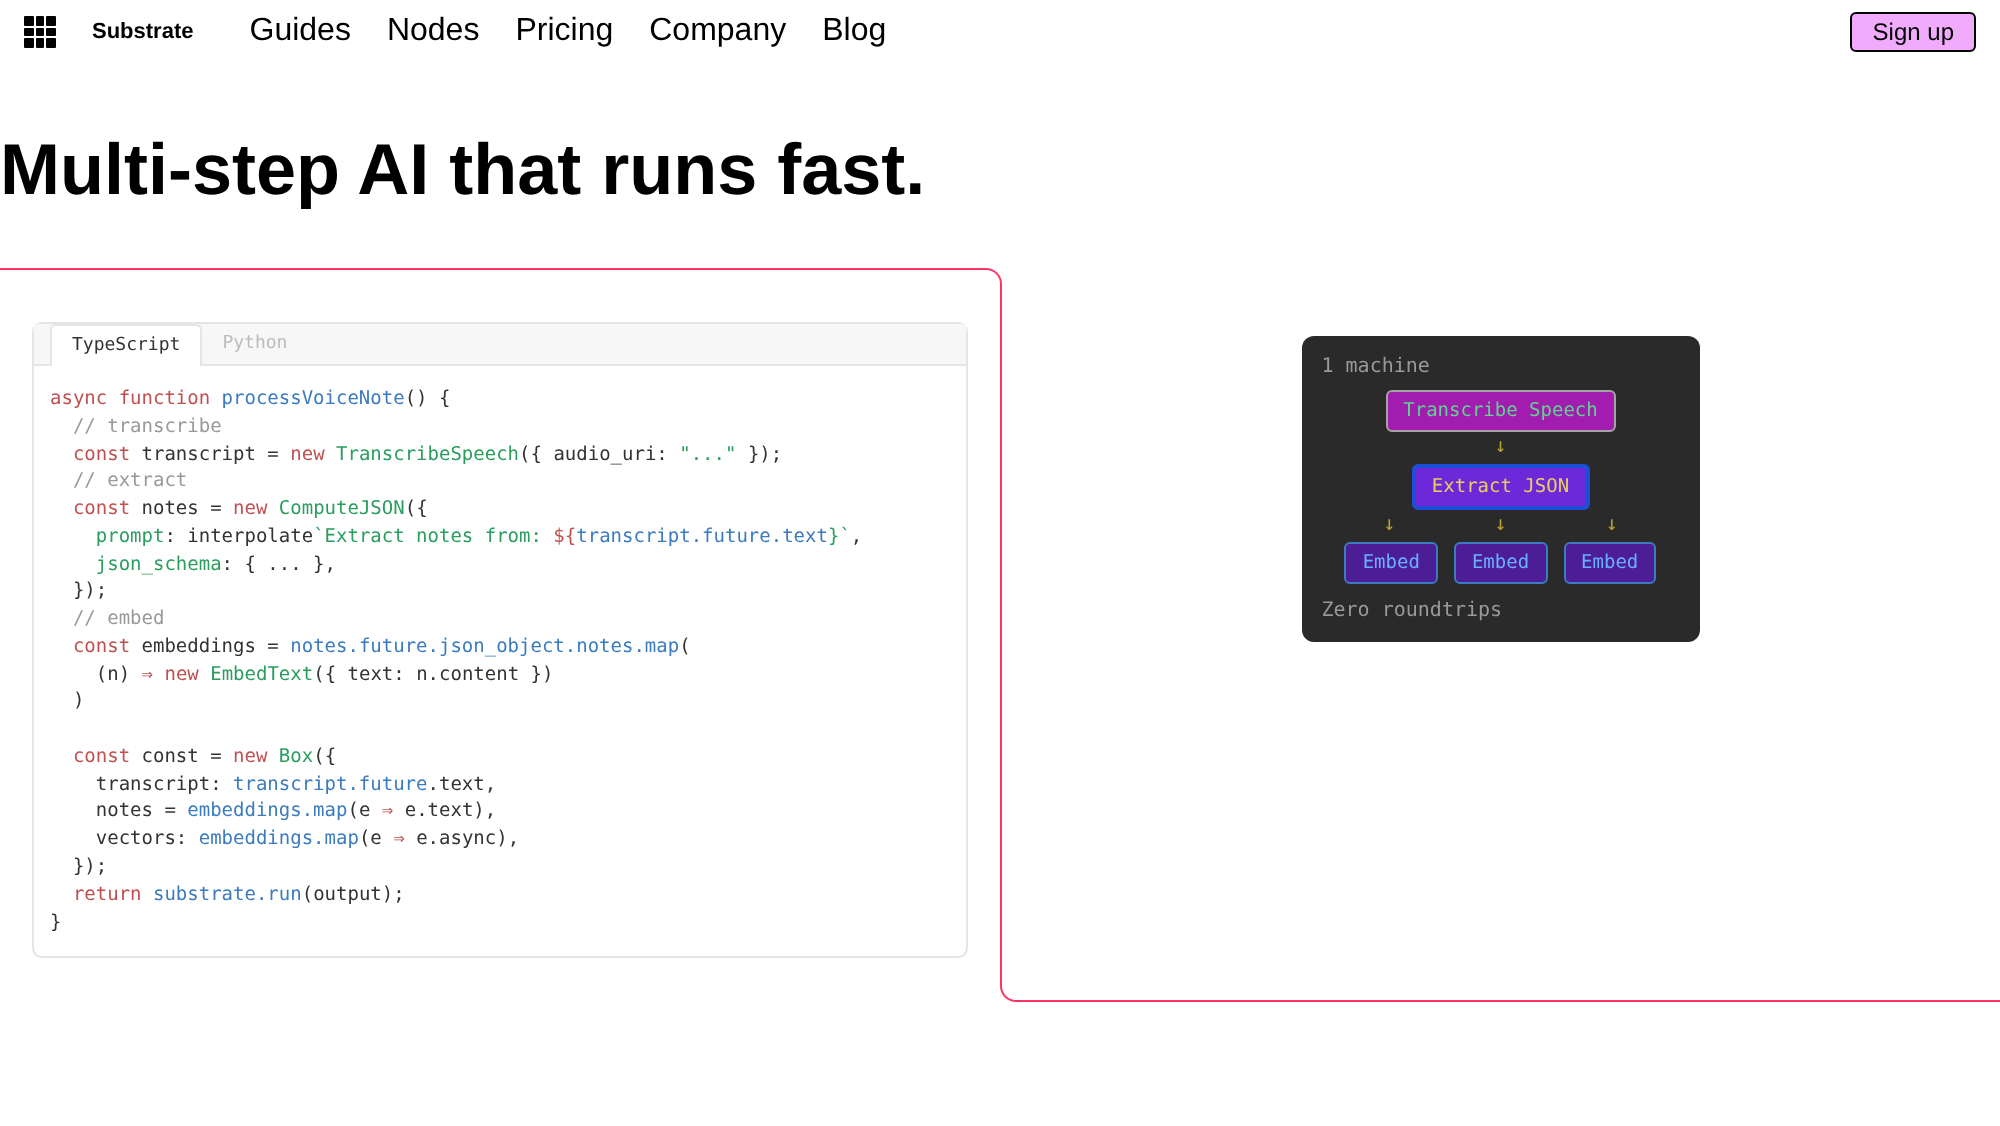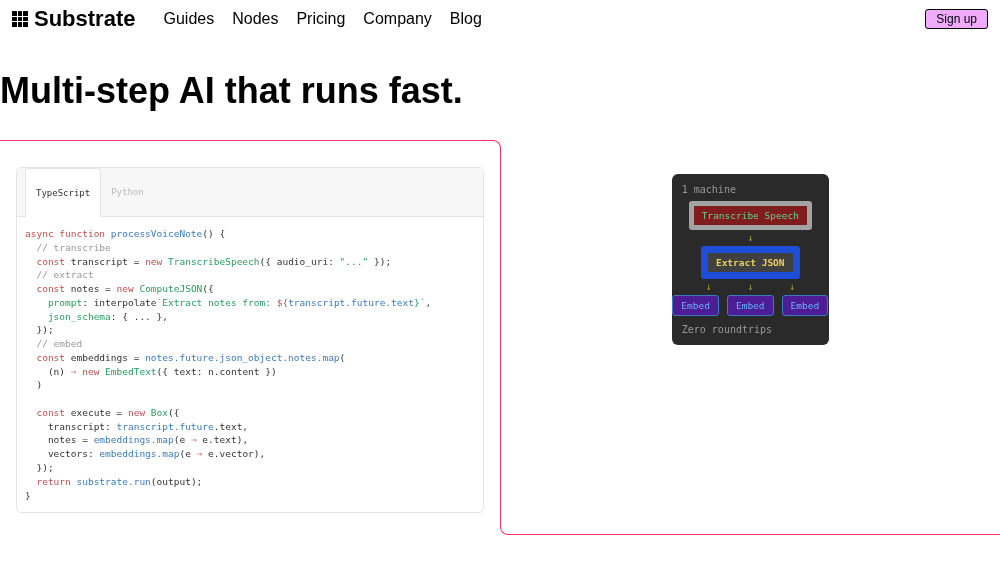--- a/index.html
+++ b/index.html
@@ -1,53 +1,53 @@
 <!DOCTYPE html>
 <html><head>
   <meta charset="utf-8">
   <style>
     * { margin: 0; padding: 0; box-sizing: border-box; }
     body { font-family: -apple-system, BlinkMacSystemFont, "Segoe UI", Helvetica, Arial, sans-serif; background: #fff; width: 1000px; height: 563px; overflow: hidden; }
     
     nav { display: flex; align-items: center; padding: 6px 12px; }
-    .logo { display: flex; align-items: center; gap: 6px; font-weight: 700; font-size: 22px; }
+    .logo { display: flex; align-items: center; gap: 18px; font-weight: 700; font-size: 11px; }
     .logo-icon { width: 16px; height: 16px; display: grid; grid-template-columns: repeat(3, 1fr); grid-template-rows: repeat(3, 1fr); gap: 1px; }
     .logo-icon span { background: #000; border-radius: 0.5px; }
     .nav-links { display: flex; gap: 18px; margin-left: 28px; font-size: 16px; }
     .nav-links a { text-decoration: none; color: #000; }
     .signup-top { margin-left: auto; border: 1px solid #000; padding: 2px 10px; font-size: 12px; border-radius: 3px; background: #f0abfc; cursor: pointer; }
     
     h1 { text-align: left; font-size: 36px; font-weight: 700; margin-top: 32px; }
     
     .panels { display: flex; gap: 0; margin-top: 28px; }
     .panel { flex: 1; padding: 12px 16px; }
     .panel-left { border-top: 1.5px solid #ff3366; border-right: 1.5px solid #ff3366; border-top-right-radius: 8px; }
     .panel-text { font-size: 13px; line-height: 1.5; }
     .panel-text b { font-weight: 700; }
     
     .code-card { margin-top: 14px; border: 1px solid #e5e5e5; border-radius: 5px; background: #fff; font-family: Menlo, Consolas, monospace; font-size: 9.5px; }
     .code-tabs { background: #f7f7f7; border-bottom: 1px solid #e5e5e5; display: flex; padding: 0 8px; }
-    .code-tab { padding: 19px 10px; font-size: 9px; color: #bbb; }
+    .code-tab { padding: 5px 10px; font-size: 9px; color: #bbb; }
     .code-tab.active { color: #333; background: #fff; border: 1px solid #e5e5e5; border-bottom: none; border-radius: 3px 3px 0 0; margin-bottom: -1px; }
     .code-body { padding: 10px 8px; line-height: 1.45; white-space: pre; color: #333; overflow: hidden; }
     .kw { color: #c05050; }
     .fn { color: #3b7bbf; }
     .new { color: #c05050; }
     .cls { color: #2a9d5f; }
     .str { color: #2a9d5f; }
     .prop { color: #2a9d5f; text-align: center; }
     .cmt { color: #999; }
     .tpl { color: #2a9d5f; }
     
-    .diagram { margin: 22px auto 0; width: 157px; background: #2a2a2a; border-radius: 6px; padding: 10px; font-family: Menlo, monospace; font-size: 10px; color: #999; }
+    .diagram { margin: 22px auto 0; width: 199px; background: #2a2a2a; border-radius: 6px; padding: 10px; font-family: Menlo, monospace; font-size: 10px; color: #999; }
     .d-label { margin-bottom: 6px; }
     .d-row { display: flex; justify-content: center; gap: 8px; margin: 3px 0; }
     .d-node { padding: 4px 8px; border-radius: 3px; font-size: 9.5px; }
-    .d-node.green { border: 5px solid #a3a3a3; color: #5fd490; background: #7f1d1d; }
-    .d-node.yellow { border: 7px solid #1d4ed8; color: #e8d060; background: #404040; font-weight: bold; }
+    .d-node.green { border: 1px solid #a3a3a3; color: #5fd490; background: #a21caf; }
+    .d-node.yellow { border: 2px solid #1d4ed8; color: #e8d060; background: #6d28d9; }
     .d-node.blue { border: 1px solid #3b7bbf; color: #6ab0ff; background: #4c1d95; }
     .d-arrow { color: #b8a030; text-align: center; font-size: 10px; line-height: 1; }
     .d-arrows { display: flex; justify-content: space-around; padding: 0 6px; }
     .d-footer { margin-top: 8px; color: #999; }
     
     .right-border { border-bottom: 1.5px solid #ff3366; border-left: 1.5px solid #ff3366; border-bottom-left-radius: 8px; height: 10px; margin-left: 50%; }
   </style>
 </head>
 <body>
 
@@ -92,24 +92,24 @@
 <span class="cmt">  // extract</span>
 <span class="kw">  const</span><span> notes = </span><span class="new">new</span><span class="cls"> ComputeJSON</span><span>({</span>
 <span class="prop">    prompt</span><span>: interpolate</span><span class="tpl">`Extract notes from: </span><span class="kw">${</span><span class="fn">transcript.future.text</span><span class="tpl">}`</span><span>,</span>
 <span class="prop">    json_schema</span><span>: { ... },</span>
 <span>  });</span>
 <span class="cmt">  // embed</span>
 <span class="kw">  const</span><span> embeddings = </span><span class="fn">notes.future.json_object.notes.map</span><span>(</span>
 <span>    (n) </span><span class="kw">⇒</span><span class="new"> new</span><span class="cls"> EmbedText</span><span>({ text: n.content })</span>
 <span>  )</span>
 <span></span>
-<span class="kw">  const</span><span> execute = </span><span class="new">new</span><span class="cls"> Box</span><span>({</span>
+<span class="kw">  const</span><span> const = </span><span class="new">new</span><span class="cls"> Box</span><span>({</span>
 <span>    transcript: </span><span class="fn">transcript.future</span><span>.text,</span>
 <span>    notes = </span><span class="fn">embeddings.map</span><span>(e </span><span class="kw">⇒</span><span> e.text),</span>
-<span>    vectors: </span><span class="fn">embeddings.map</span><span>(e </span><span class="kw">⇒</span><span> e.vector),</span>
+<span>    vectors: </span><span class="fn">embeddings.map</span><span>(e </span><span class="kw">⇒</span><span> e.async),</span>
 <span>  });</span>
 <span class="kw">  return</span><span class="fn"> substrate.run</span><span>(output);</span>
 <span>}</span></div>
     </div>
   </div>
 
   <div class="panel">
 
     <div class="diagram">
       <div class="d-label">1 machine</div>

